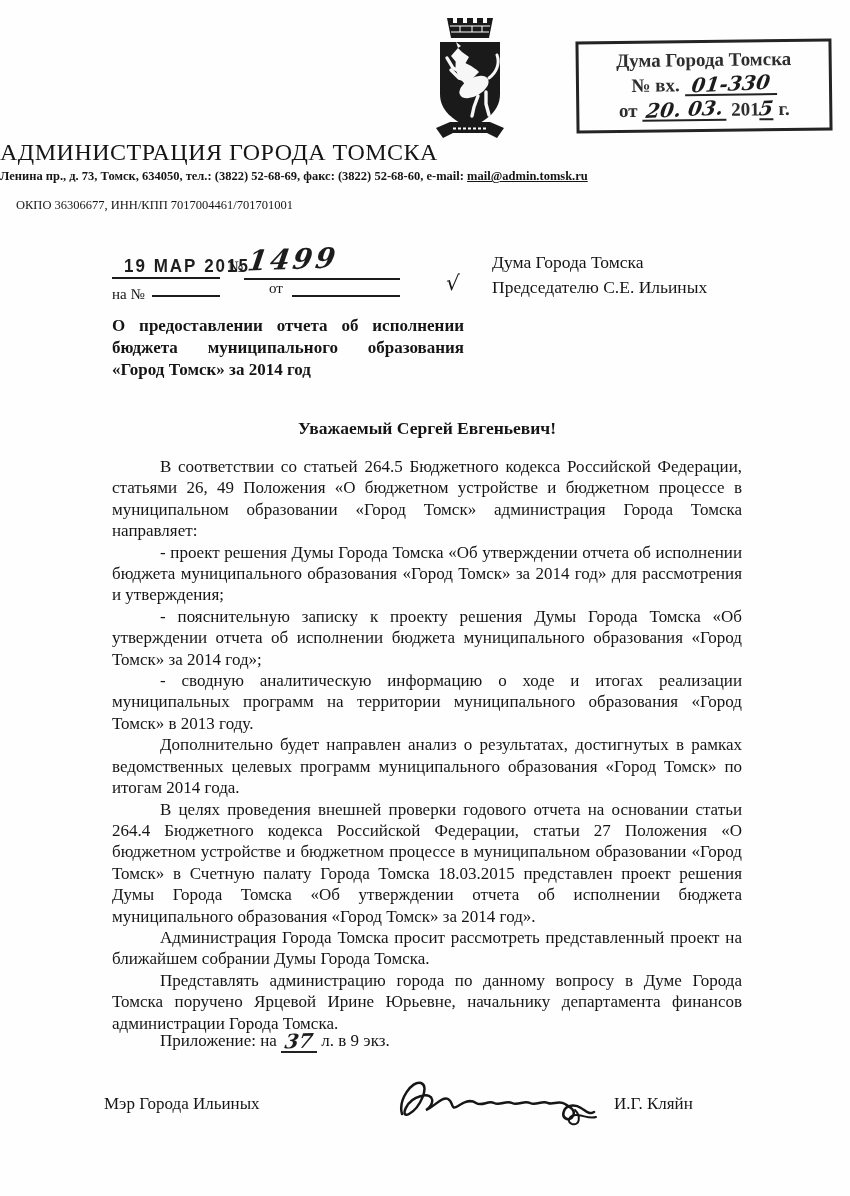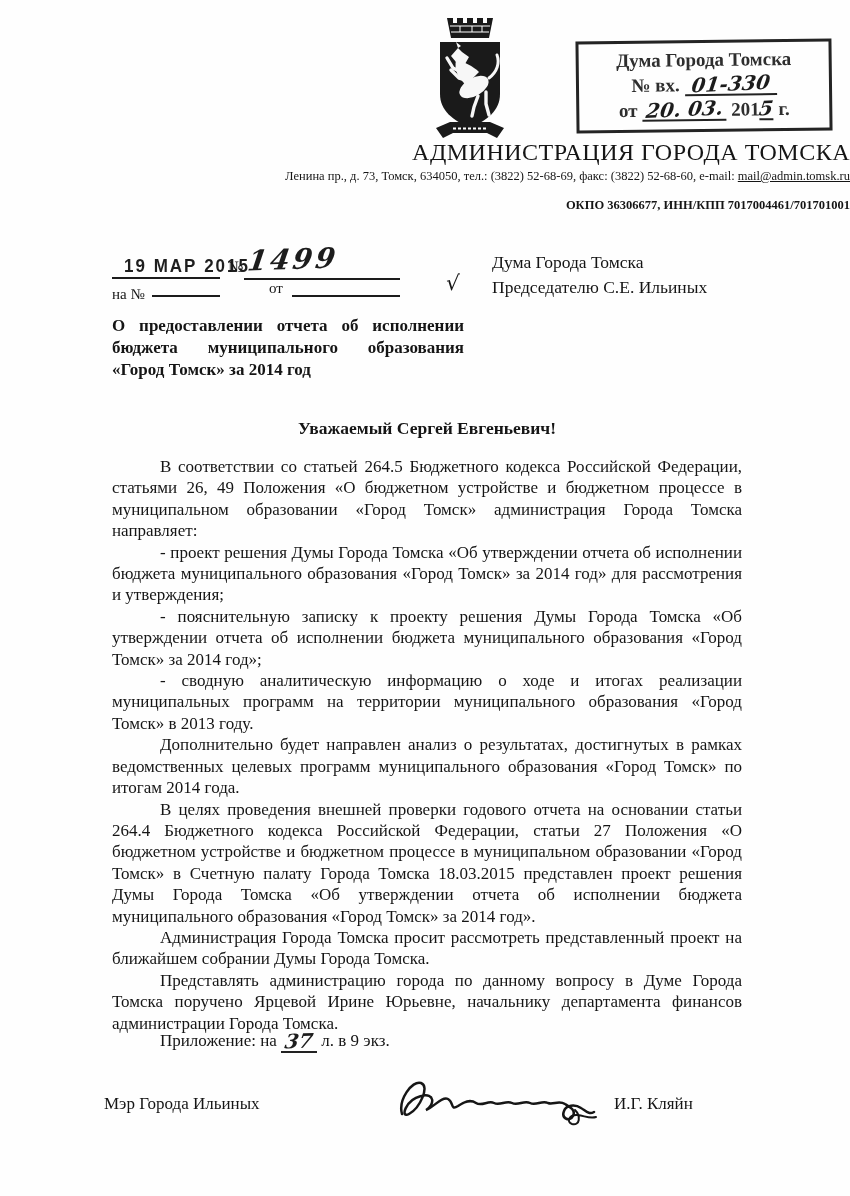--- a/index.html
+++ b/index.html
@@ -2,26 +2,26 @@
 <html><head>
 <meta charset="utf-8">
 <style>
   html,body{margin:0;padding:0;background:#d9d9d9;}
   .page{
     position:relative;width:850px;height:1196px;margin:0 auto;
     background:#fefefe;color:#151515;
     font-family:"Liberation Serif", serif;overflow:hidden;
   }
   .abs{position:absolute;}
-  .center{left:0;right:0;text-align:right;}
+  .center{left:0;right:0;text-align:left;}
   
   .org-name{font-size:24px;letter-spacing:.5px;}
-  .contact{font-size:12.5px;font-weight:normal;}
+  .contact{font-size:12.5px;font-weight:bold;}
   .contact .email{text-decoration:underline;}
-  .codes{font-size:12.5px;font-weight:bold;}
+  .codes{font-size:12.5px;font-weight:normal;padding-left:16px;}
   
   .stamp-box{
     left:576px;top:40px;width:250px;height:82px;
     border:3px solid #242424;transform:rotate(-.7deg);
     color:#2e2e2e;text-align:center;padding-top:4px;
   }
   .stamp-row{font-size:19px;font-weight:600;line-height:25px;white-space:nowrap;}
   .hand{
     font-family:"DejaVu Serif", serif;font-style:italic;font-weight:600;
     color:#1c1c1c;display:inline-block;transform:skewX(-10deg) rotate(-2deg);

